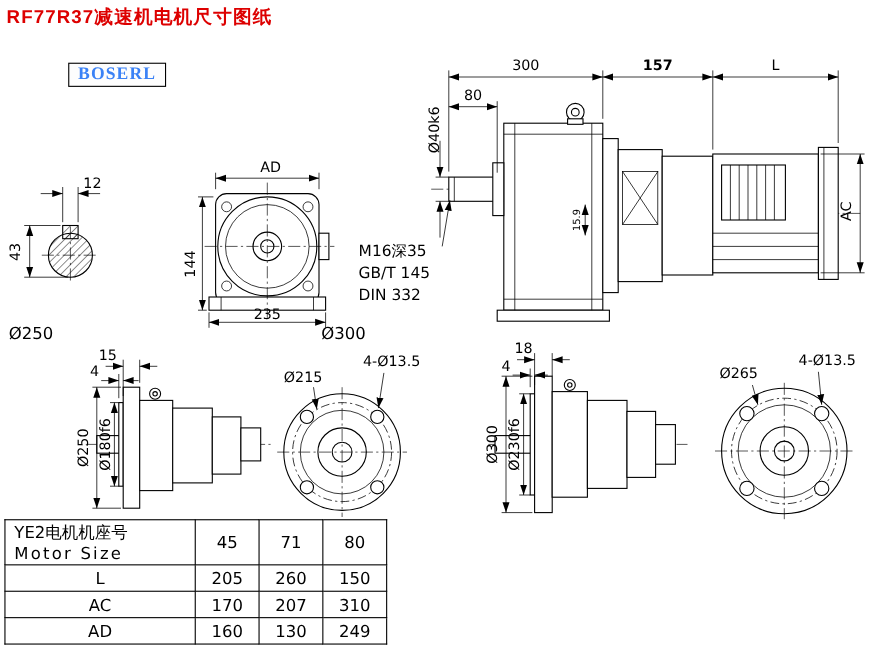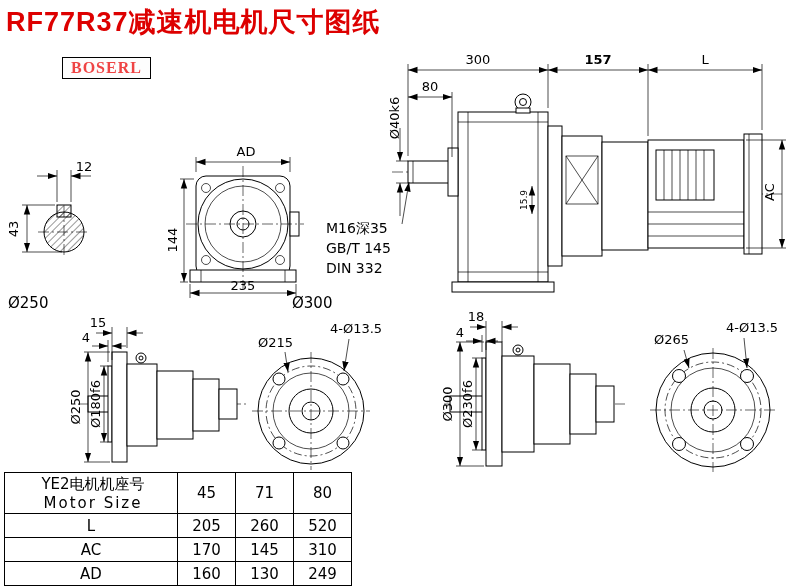--- a/index.html
+++ b/index.html
@@ -1,36 +1,36 @@
 <!DOCTYPE html>
 <html><head>
 <meta charset="utf-8">
 <style>
   html,body { margin:0; padding:0; }
   body { width:800px; height:587px; background:#ffffff; position:relative; overflow:hidden;
          font-family:"DejaVu Sans", sans-serif; }
-  .title { position:absolute; left:6px; top:4px; font-size:27px; font-weight:bold;
+  .title { position:absolute; left:6px; top:4px; font-size:17px; font-weight:bold;
            color:#dd0000; font-family:"Liberation Sans", sans-serif; letter-spacing:1px; }
   .logo { position:absolute; left:62px; top:57px; border:1px solid #000; padding:1px 8px;
-          color:#ef4444; font-weight:bold; font-size:16px; letter-spacing:1px;
+          color:#3b82f6; font-weight:bold; font-size:16px; letter-spacing:1px;
           font-family:"Liberation Serif", serif; background:#fdfdfd; }
   svg.draw { position:absolute; left:0; top:0; }
   .fw   { stroke:#000; stroke-width:1; fill:#fff; }
   .thin { stroke:#000; stroke-width:0.7; fill:none; }
   .cl   { stroke:#000; stroke-width:0.6; fill:none; stroke-dasharray:11 3 2 3; }
   .dash { stroke:#000; stroke-width:0.7; fill:none; stroke-dasharray:8 3 2 3; }
   svg text { font-family:"DejaVu Sans", sans-serif; font-size:13px; fill:#000; }
   text.b { font-weight:bold; }
   text.small { font-size:9px; }
   text.note { font-size:14px; }
   text.lbl { font-size:15px; }
   .dimtable { position:absolute; left:4px; top:472px; border-collapse:collapse;
               font-size:15px; color:#000; background:#fff; }
   .dimtable th, .dimtable td { border:1px solid #000; text-align:center; font-weight:normal; padding:0 4px; }
-  .dimtable .hcell { width:160px; text-align:center; padding-left:8px; height:40px; }
+  .dimtable .hcell { width:160px; text-align:left; padding-left:8px; height:40px; }
   .dimtable .vcol { width:49px; }
   .dimtable td { height:23px; }
   .hen { letter-spacing:2px; }
 </style>
 </head>
 <body>
 
 <div class="title">RF77R37减速机电机尺寸图纸</div>
 <div class="logo">BOSERL</div>
 
@@ -265,26 +265,26 @@
       <div class="hen">Motor Size</div>
     </th>
     <th class="vcol">45</th>
     <th class="vcol">71</th>
     <th class="vcol">80</th>
   </tr>
   <tr>
     <td>L</td>
     <td>205</td>
     <td>260</td>
-    <td>520</td>
+    <td>150</td>
   </tr>
   <tr>
     <td>AC</td>
     <td>170</td>
-    <td>145</td>
+    <td>207</td>
     <td>310</td>
   </tr>
   <tr>
     <td>AD</td>
     <td>160</td>
     <td>130</td>
     <td>249</td>
   </tr>
 </tbody>
   </table>

